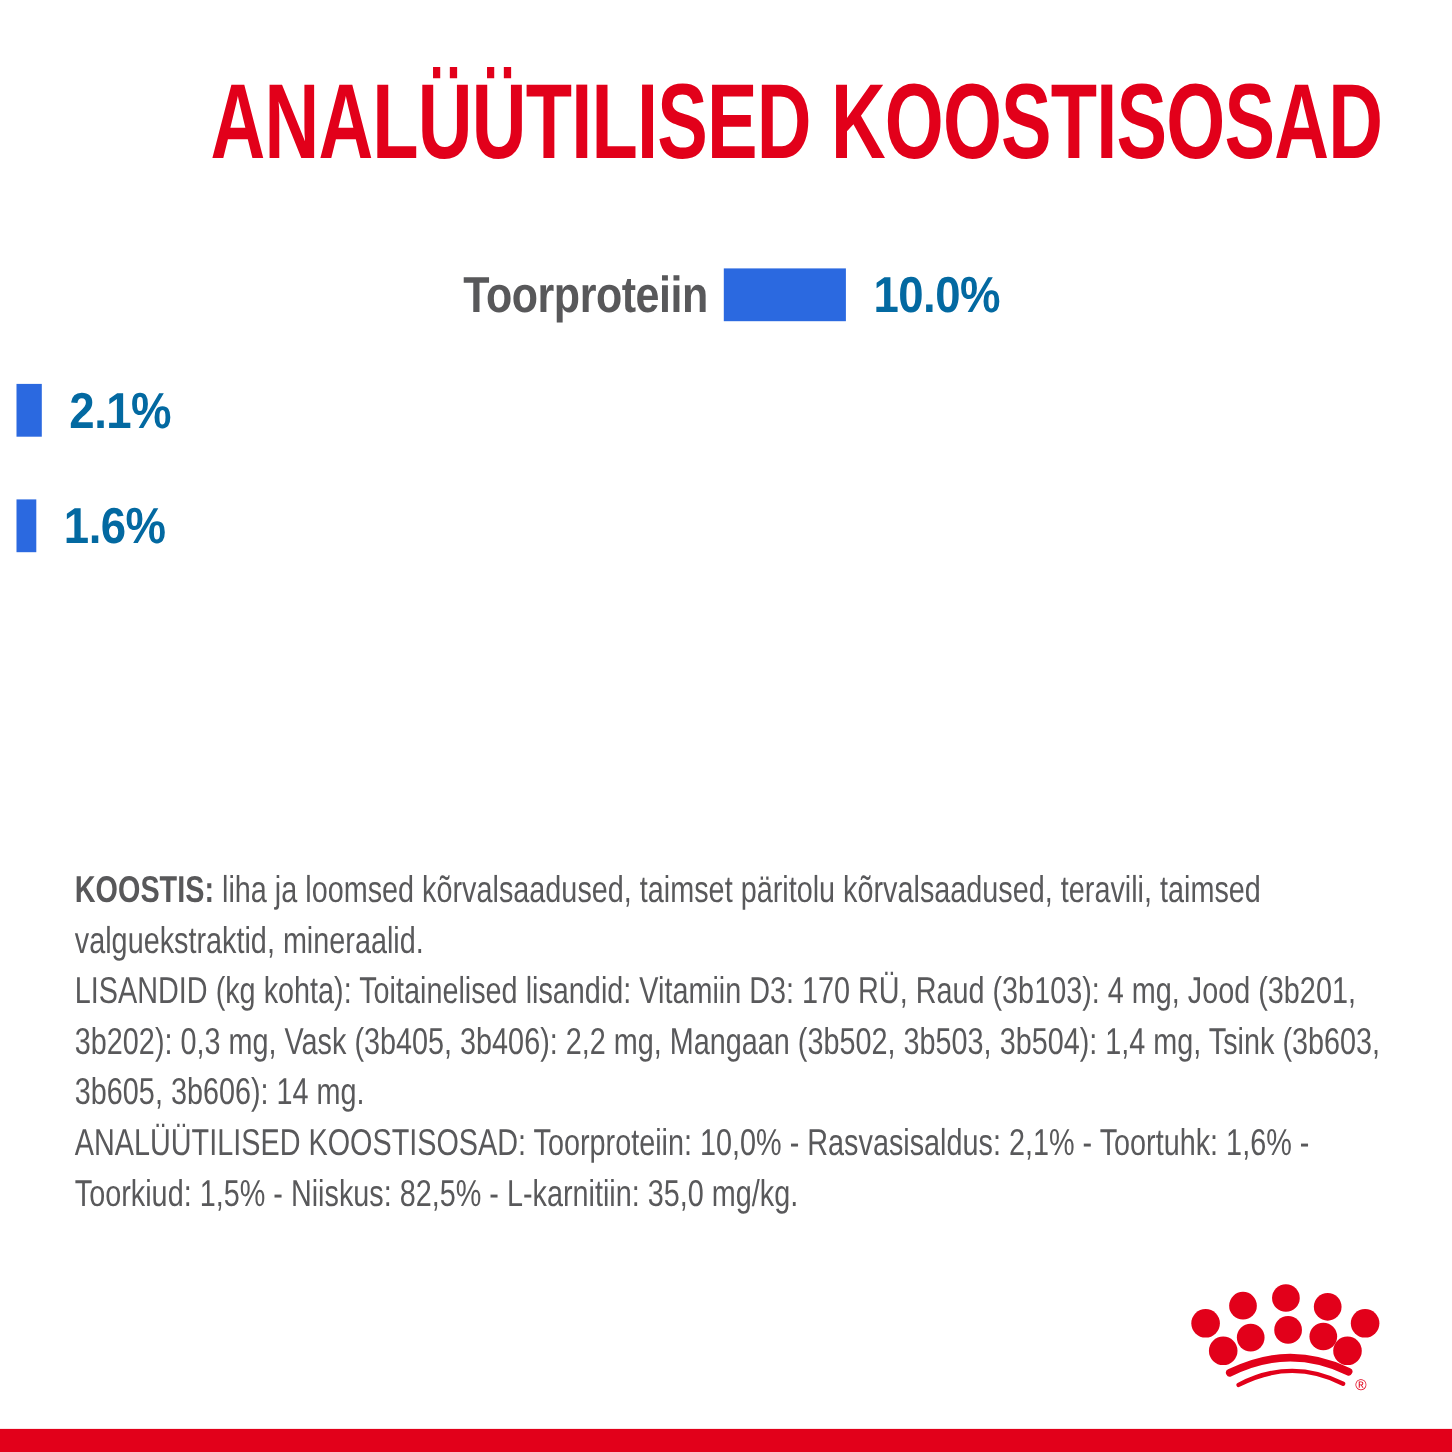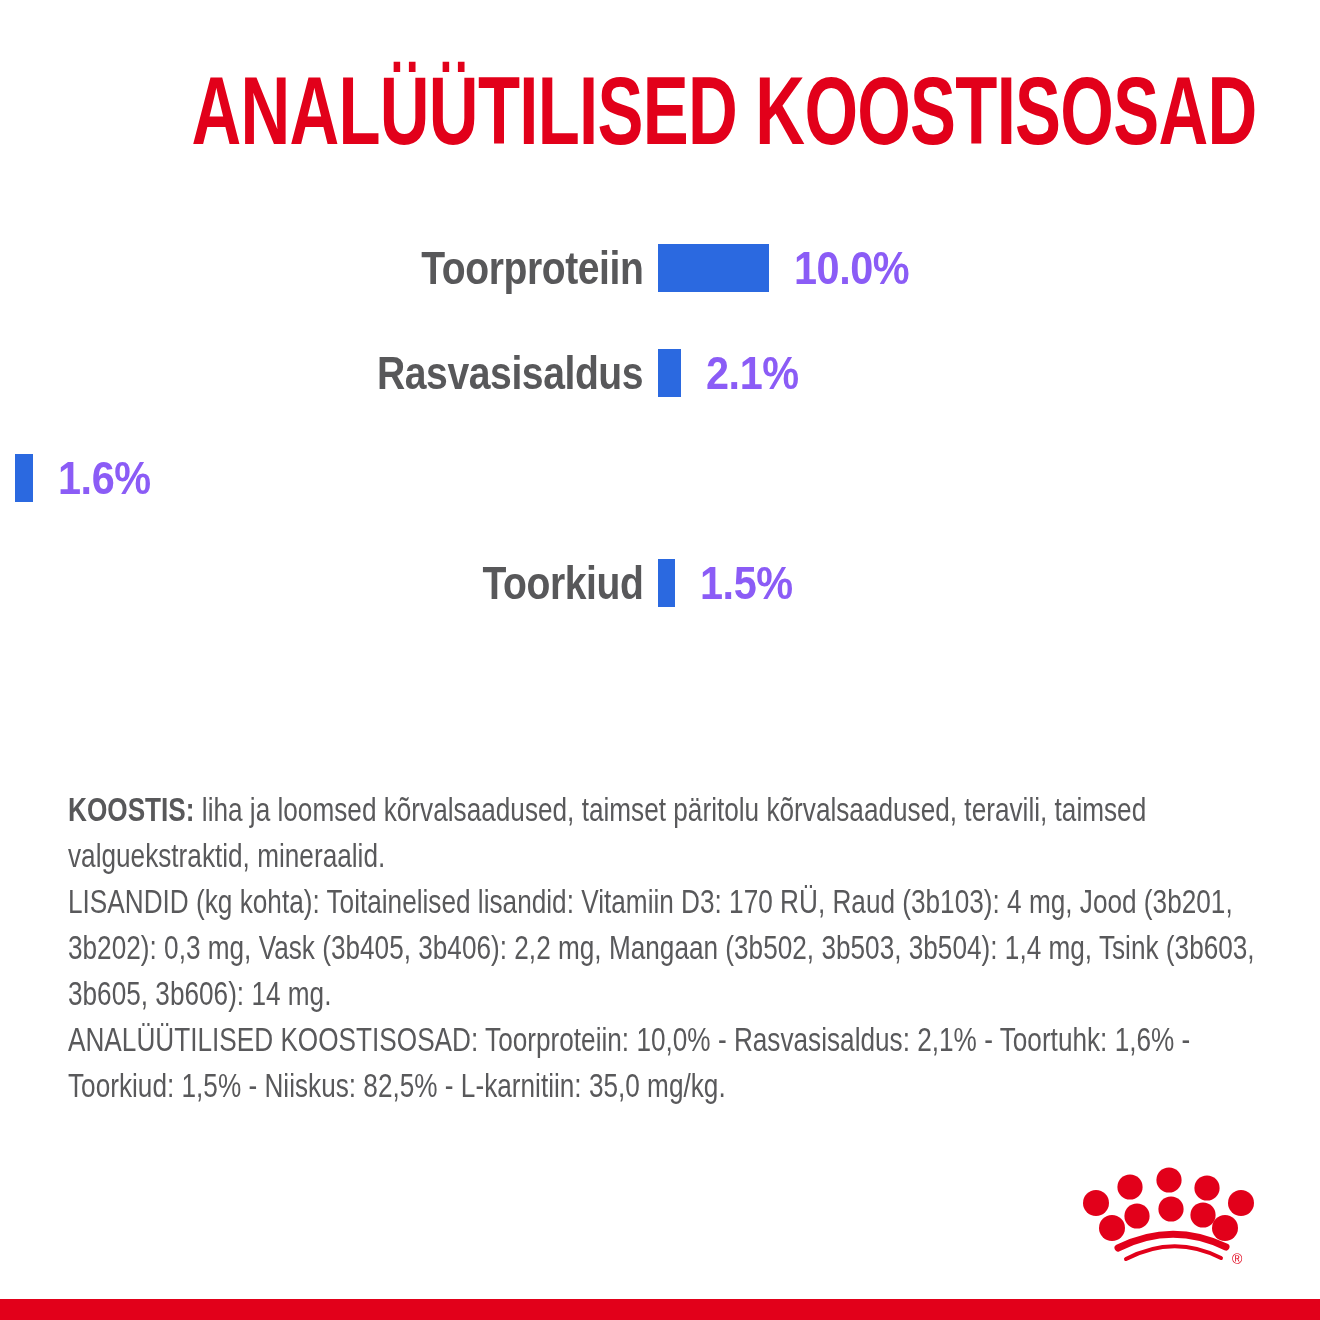--- a/index.html
+++ b/index.html
@@ -50,21 +50,21 @@
   .chart-bar {
     margin-left: 15px;
     height: 48px;
     background: #2b69e0;
     flex: 0 0 auto;
   }
   .chart-value {
     margin-left: 25px;
     font-size: 46px;
     font-weight: 700;
-    color: #8b5cf6;
+    color: #0369a1;
     white-space: nowrap;
   }
   .chart-value > span {
     display: inline-block;
     transform: scaleX(0.9);
     transform-origin: 0 50%;
     letter-spacing: -0.5px;
   }
   .body-text {
     position: absolute;
@@ -95,32 +95,26 @@
 
 <div class="title">ANALÜÜTILISED KOOSTISOSAD</div>
 
 <div class="chart">
   <div class="chart-row">
     <div class="chart-label"><span>Toorproteiin</span></div>
     <div class="chart-bar" style="width: 111px; background: rgb(43, 105, 224);"></div>
     <div class="chart-value"><span>10.0%</span></div>
   </div>
   <div class="chart-row">
-    <div class="chart-label"><span>Rasvasisaldus</span></div>
     <div class="chart-bar" style="width: 23px; background: rgb(43, 105, 224);"></div>
     <div class="chart-value"><span>2.1%</span></div>
   </div>
   <div class="chart-row">
     <div class="chart-bar" style="width: 18px; background: rgb(43, 105, 224);"></div>
     <div class="chart-value"><span>1.6%</span></div>
-  </div>
-  <div class="chart-row">
-    <div class="chart-label"><span>Toorkiud</span></div>
-    <div class="chart-bar" style="width: 17px; background: rgb(43, 105, 224);"></div>
-    <div class="chart-value"><span>1.5%</span></div>
   </div>
 </div>
 
 <div class="body-text">
   <p><b>KOOSTIS:</b><span> liha ja loomsed kõrvalsaadused, taimset päritolu kõrvalsaadused, teravili, taimsed valguekstraktid, mineraalid.</span></p>
   <p>LISANDID (kg kohta): Toitainelised lisandid: Vitamiin D3: 170 RÜ, Raud (3b103): 4 mg, Jood (3b201, 3b202): 0,3 mg, Vask (3b405, 3b406): 2,2 mg, Mangaan (3b502, 3b503, 3b504): 1,4 mg, Tsink (3b603, 3b605, 3b606): 14 mg.</p>
   <p>ANALÜÜTILISED KOOSTISOSAD: Toorproteiin: 10,0% - Rasvasisaldus: 2,1% - Toortuhk: 1,6% - Toorkiud: 1,5% - Niiskus: 82,5% - L-karnitiin: 35,0 mg/kg.</p>
 </div>
 
 <svg class="crown" viewBox="0 0 190 115" xmlns="http://www.w3.org/2000/svg">

